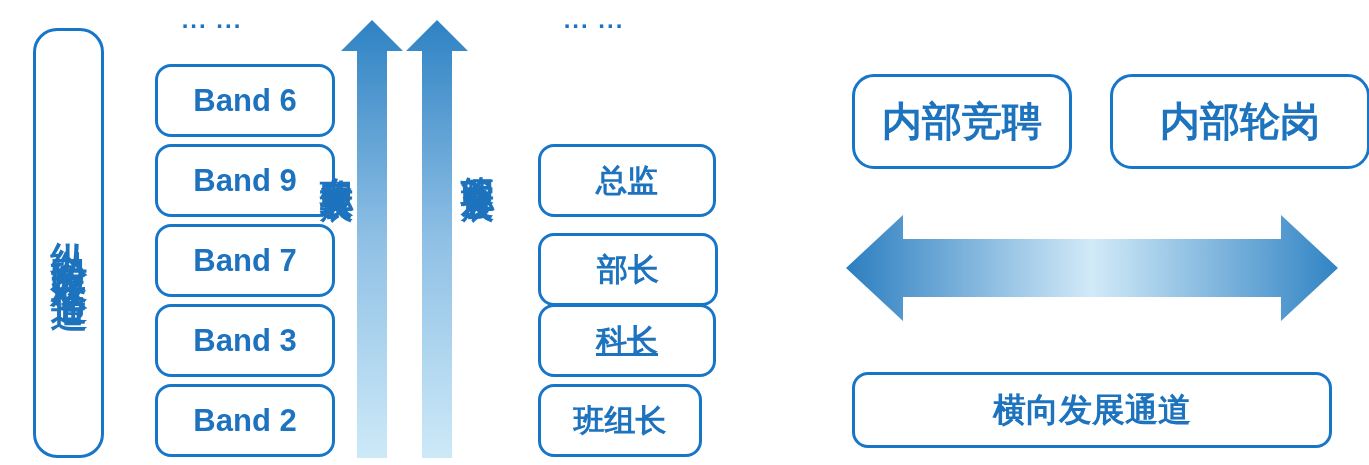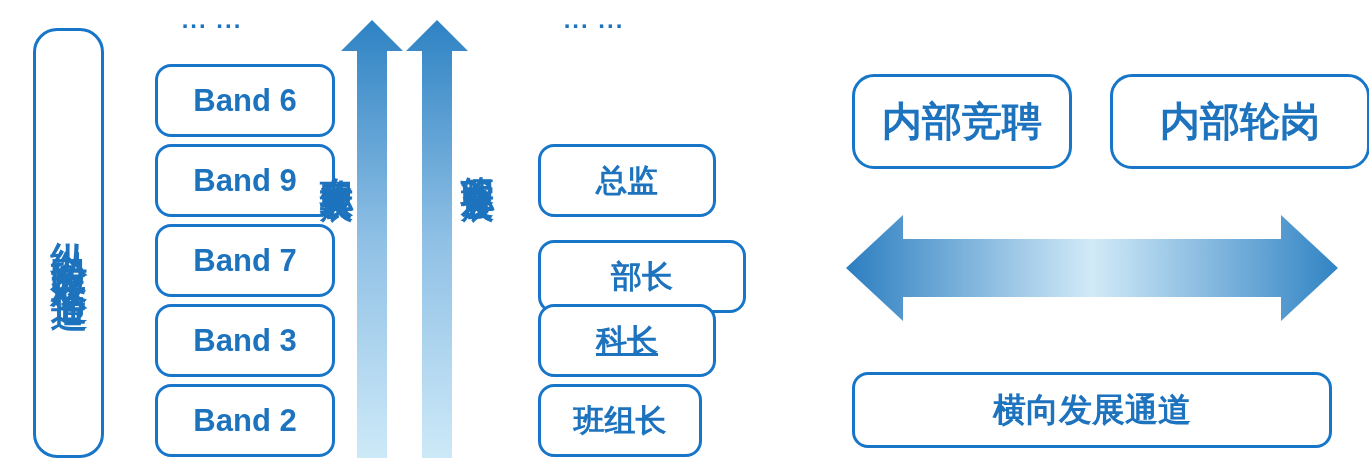--- a/index.html
+++ b/index.html
@@ -119,21 +119,21 @@
   </svg>
 
   <div class="arrow-label" style="left:456px;">
     <span class="vtext" style="font-size:33px; letter-spacing:3px;">管理职务发展</span>
   </div>
 
   <div class="ellipsis" style="left:504px;">... ...</div>
   <div class="rbox stack-box" style="left:505px; top:144px; width:178px;">
       <span>总监</span>
     </div>
-  <div class="rbox stack-box" style="left:505px; top:240px; width:208px;">
+  <div class="rbox stack-box" style="left:505px; top:233px; width:180px;">
       <span>部长</span>
     </div>
   <div class="rbox stack-box" style="left:505px; top:304px; width:178px;text-decoration:underline;">
       <span>科长</span>
     </div>
   <div class="rbox stack-box" style="left:505px; top:384px; width:164px;text-align:center;">
       <span>班组长</span>
     </div>
 
   <div class="rbox pill-box" style="left:852px; top:74px; width:220px;">

